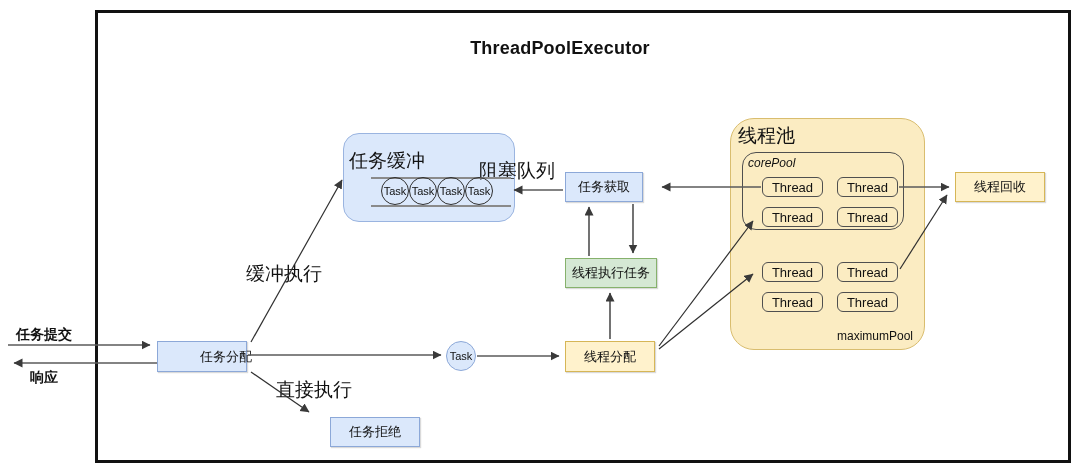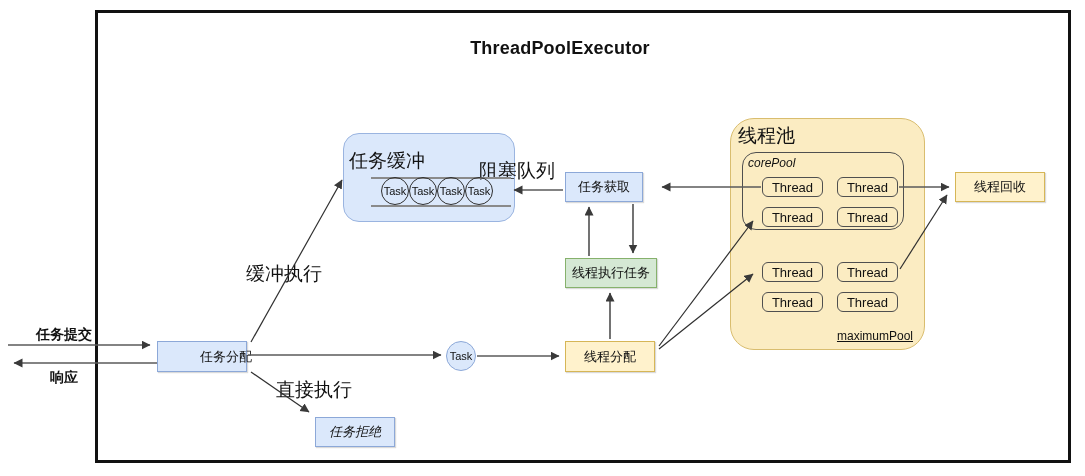--- a/index.html
+++ b/index.html
@@ -9,21 +9,21 @@
   }
   #frame{
     position:absolute;left:95px;top:10px;width:976px;height:453px;
     border:3px solid #111;background:#fff;box-sizing:border-box;
   }
   .title{
     position:absolute;left:360px;top:38px;width:400px;text-align:center;
     font-size:18px;font-weight:bold;letter-spacing:.2px;
   }
   .lbl{position:absolute;font-size:19px;white-space:nowrap;}
-  .lbl-bold{font-weight:bold;font-size:14px;margin-left:20px;}
+  .lbl-bold{font-weight:bold;font-size:14px;}
   .box{
     position:absolute;display:flex;align-items:center;justify-content:center;
     box-sizing:border-box;font-size:13px;white-space:nowrap;z-index:2;
   }
   .blue{background:#dbe8fb;border:1px solid #8ca8d8;box-shadow:1px 1px 1px rgba(150,150,150,.35);}
   .green{background:#d5e8d4;border:1px solid #86b16c;box-shadow:1px 1px 1px rgba(150,150,150,.35);}
   .yellow{background:#fff2cc;border:1px solid #d6b656;box-shadow:1px 1px 1px rgba(150,150,150,.35);font-family:Liberation Serif, serif;}
   .round-container{
     position:absolute;box-sizing:border-box;z-index:1;
   }
@@ -78,21 +78,21 @@
   <div class="lbl" style="left:349px;top:136px;z-index:2;margin-top:12px;">任务缓冲</div>
   <div class="lbl" style="left:447px;top:158px;z-index:2;margin-left:32px;">阻塞队列</div>
   <div class="qrail" style="top:177px;"></div>
   <div class="qrail" style="top:205px;"></div>
   <div class="qtask" style="left:381px;">Task</div>
   <div class="qtask" style="left:409px;">Task</div>
   <div class="qtask" style="left:437px;">Task</div>
   <div class="qtask" style="left:465px;">Task</div>
 
   <div class="box blue" style="left:157px;top:341px;width:90px;height:31px;padding-left:48px;">任务分配</div>
-  <div class="box blue" style="left:315px;top:417px;width:80px;height:30px;font-style:italic;">任务拒绝</div>
+  <div class="box blue" style="left:330px;top:417px;width:90px;height:30px;">任务拒绝</div>
   <div class="box blue" style="left:565px;top:172px;width:78px;height:30px;">任务获取</div>
   <div class="box green" style="left:565px;top:258px;width:92px;height:30px;">线程执行任务</div>
   <div class="box yellow" style="left:565px;top:341px;width:90px;height:31px;">线程分配</div>
   <div class="box yellow" style="left:955px;top:172px;width:90px;height:30px;">线程回收</div>
 
   <div class="single-task">Task</div>
 
   <div class="round-container pool"></div>
   <div class="lbl" style="left:738px;top:123px;z-index:2;">线程池</div>
   <div class="corepool"></div>
@@ -101,21 +101,21 @@
   <div class="thread" style="left:762px;top:177px;">Thread</div>
   <div class="thread" style="left:837px;top:177px;">Thread</div>
   <div class="thread" style="left:762px;top:207px;">Thread</div>
   <div class="thread" style="left:837px;top:207px;">Thread</div>
 
   <div class="thread" style="left:762px;top:262px;">Thread</div>
   <div class="thread" style="left:837px;top:262px;">Thread</div>
   <div class="thread" style="left:762px;top:292px;">Thread</div>
   <div class="thread" style="left:837px;top:292px;">Thread</div>
 
-  <div class="lbl" style="left:835px;top:329px;width:78px;text-align:right;font-size:12px;z-index:2;text-decoration:underline;">maximumPool</div>
+  <div class="lbl" style="left:835px;top:329px;width:78px;text-align:right;font-size:12px;z-index:2;">maximumPool</div>
 
   <svg class="overlay" width="1085" height="476" viewBox="0 0 1085 476">
     <defs>
       <marker id="arw" markerUnits="userSpaceOnUse" markerWidth="12" markerHeight="12" refX="8.5" refY="4.5" orient="auto">
         <path d="M0,0 L9,4.5 L0,9 Z" fill="#3a3a3a"></path>
       </marker>
     </defs>
 
     <line class="ln" x1="8" y1="345" x2="150" y2="345" marker-end="url(#arw)"></line>
     <line class="ln" x1="157" y1="363" x2="14" y2="363" marker-end="url(#arw)"></line>

